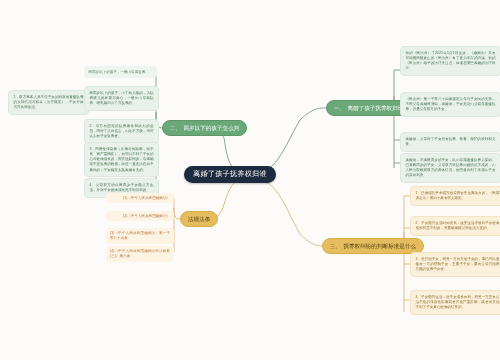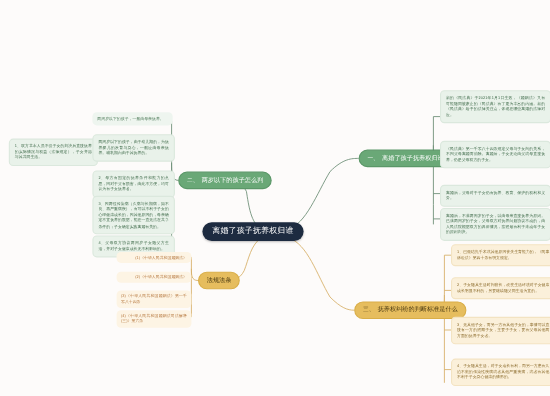--- a/index.html
+++ b/index.html
@@ -3,21 +3,21 @@
 <meta charset="utf-8">
 <style>
   html,body{margin:0;padding:0;}
   body{
     width:500px;height:360px;
     background:#fdfbfa;
     font-family:"Liberation Sans","DejaVu Sans",sans-serif;
     overflow:hidden;
     position:relative;
   }
-  #canvas{position:absolute;left:0;top:0;width:500px;height:277px;margin-top:36px;}
+  #canvas{position:absolute;left:0;top:0;width:500px;height:277px;}
   .edge-svg{position:absolute;left:0;top:0;width:500px;height:360px;pointer-events:none;}
 
   
   .center-node{
     position:absolute;
     background:#1d2b40;
     color:#ffffff;
     border-radius:10px;
     padding:4px 9px;
     font-size:7.2px;

